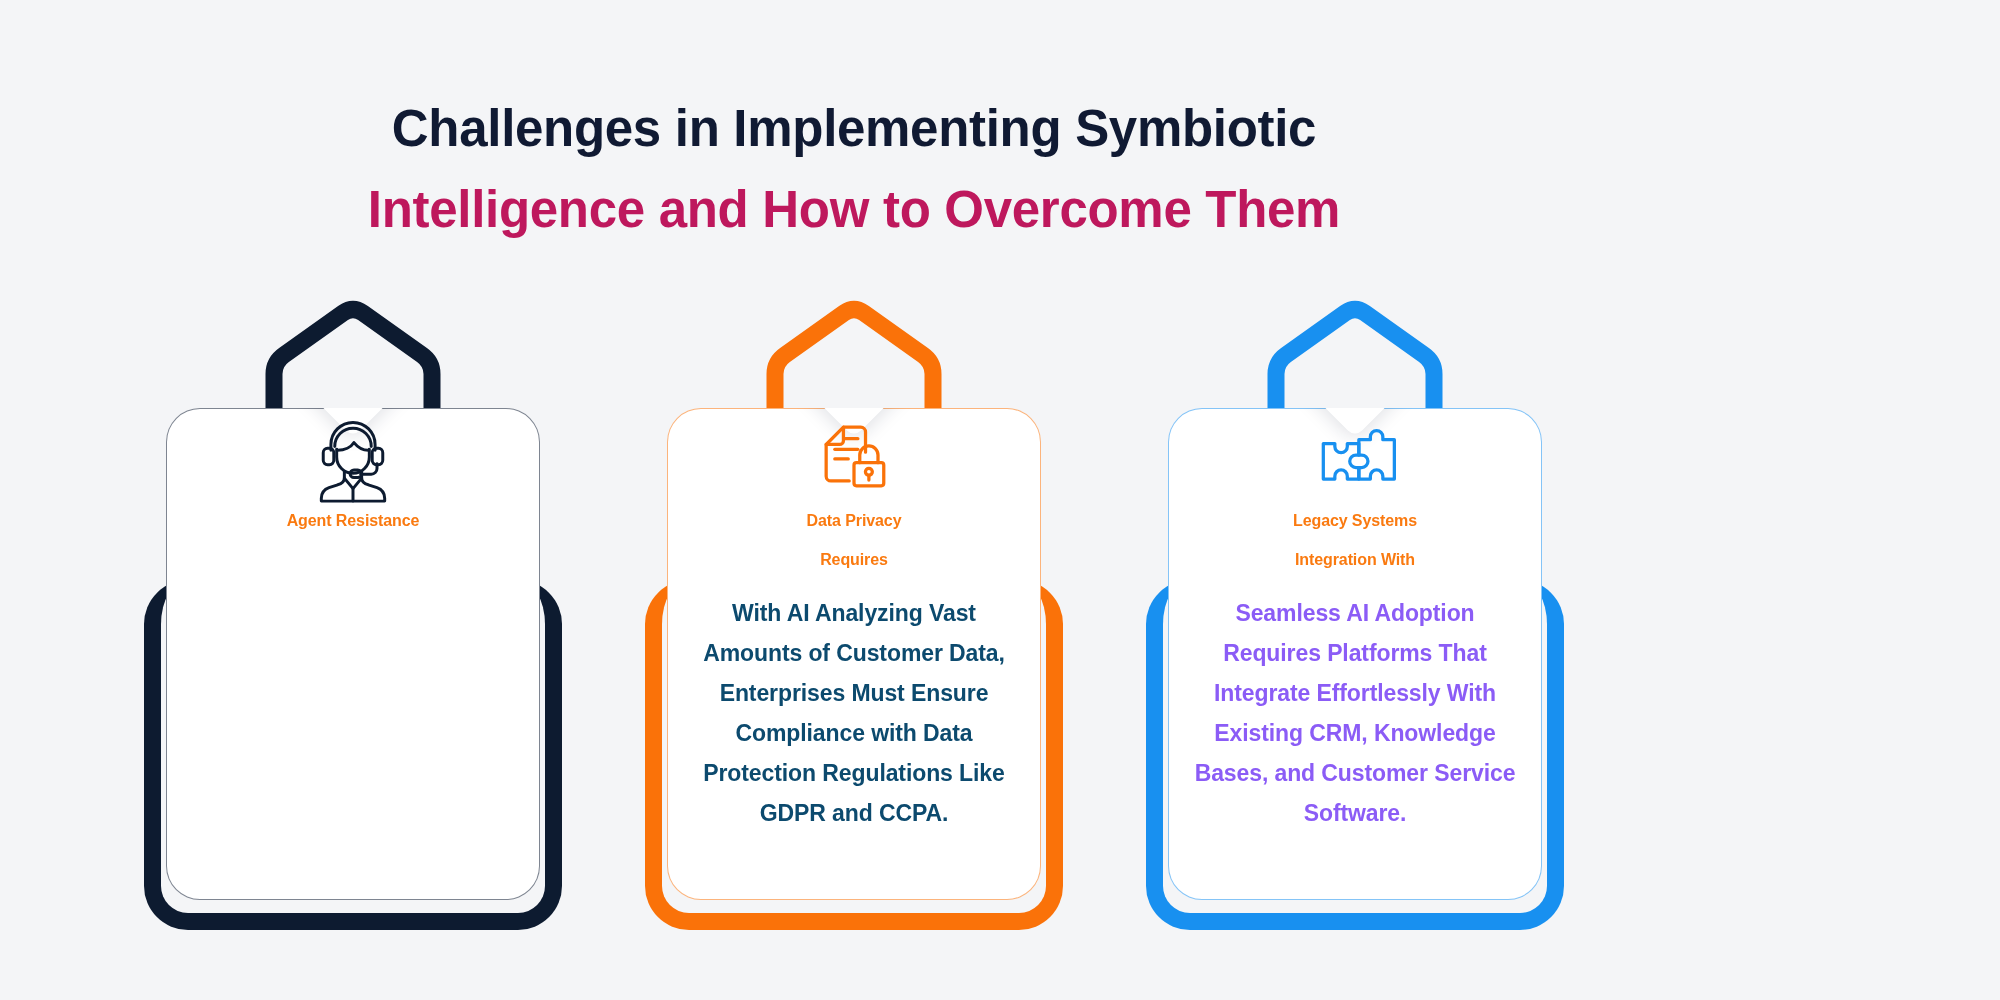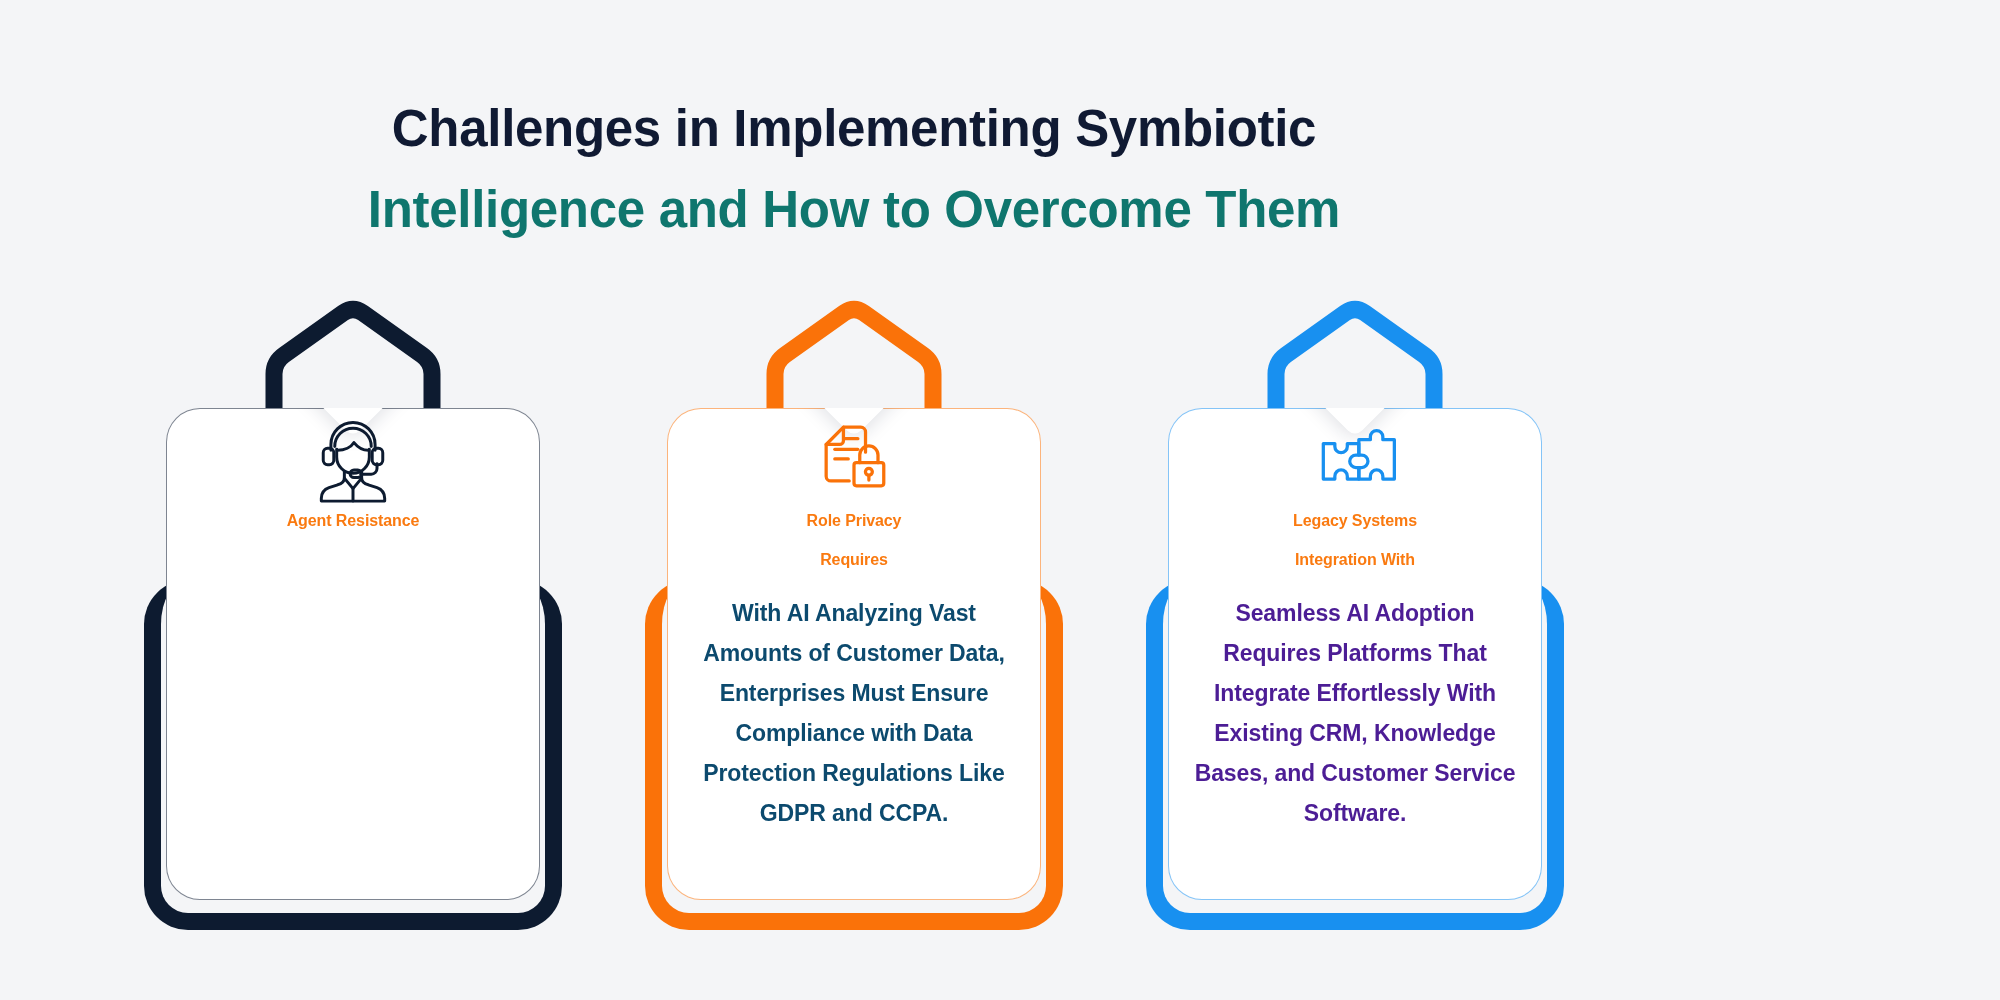--- a/index.html
+++ b/index.html
@@ -142,21 +142,21 @@
   }
   .icon-holder svg { display:block; }
 </style>
 </head>
 <body style="background: rgb(244, 245, 247);">
 
 <div class="page">
 
   <div class="title-wrap">
     <div class="title-line" style="color: rgb(16, 26, 51);">Challenges in Implementing Symbiotic</div>
-    <div class="title-line" style="color: #0f766e; text-align: center;">Intelligence and How to Overcome Them</div>
+    <div class="title-line" style="color: #be185d; text-align: center;">Intelligence and How to Overcome Them</div>
   </div>
 
   <div class="cards">
 
     <div class="card-unit">
       <div class="frame" style="border-color: rgb(13, 27, 48);"></div>
 
       <div class="badge">
         <svg viewBox="0 0 200 200" aria-hidden="true">
           <path class="badge-path" d="M 21 196 L 21 74 Q 21 62 31 55 L 90 13 Q 100 6 110 13 L 169 55 Q 179 62 179 74 L 179 196" fill="none" stroke-width="17" stroke-linecap="round" stroke-linejoin="round" stroke="#0d1b30"></path>
@@ -209,21 +209,21 @@
           <path d="M56 57 v-8 a9.5 9.5 0 0 1 19 0 v8"></path>
           <circle cx="65.5" cy="66.5" r="3.6"></circle>
           <path d="M65.5 70 v5"></path>
         </svg>
       </div>
 
       <div class="card" style="border-color: rgba(250, 114, 9, 0.533);">
         <div class="notch"></div>
         <div class="card-inner">
           <div class="card-heading" style="color: rgb(250, 122, 16);">
-            <div>Role Privacy</div>
+            <div>Data Privacy</div>
             <div>Requires</div>
           </div>
           <div class="card-body" style="color: #0c4a6e;">With AI Analyzing Vast Amounts of Customer Data, Enterprises Must Ensure Compliance with Data Protection Regulations Like GDPR and CCPA.</div>
         </div>
       </div>
     </div>
 
     <div class="card-unit">
       <div class="frame" style="border-color: rgb(24, 144, 240);"></div>
 
@@ -240,19 +240,19 @@
         </svg>
       </div>
 
       <div class="card" style="border-color: rgba(24, 144, 240, 0.533);">
         <div class="notch"></div>
         <div class="card-inner">
           <div class="card-heading" style="color: rgb(250, 122, 16);">
             <div>Legacy Systems</div>
             <div>Integration With</div>
           </div>
-          <div class="card-body" style="color: #4c1d95;">Seamless AI Adoption Requires Platforms That Integrate Effortlessly With Existing CRM, Knowledge Bases, and Customer Service Software.</div>
+          <div class="card-body" style="color: #8b5cf6;">Seamless AI Adoption Requires Platforms That Integrate Effortlessly With Existing CRM, Knowledge Bases, and Customer Service Software.</div>
         </div>
       </div>
     </div>
 
   </div>
 </div>
 
 </body></html>

